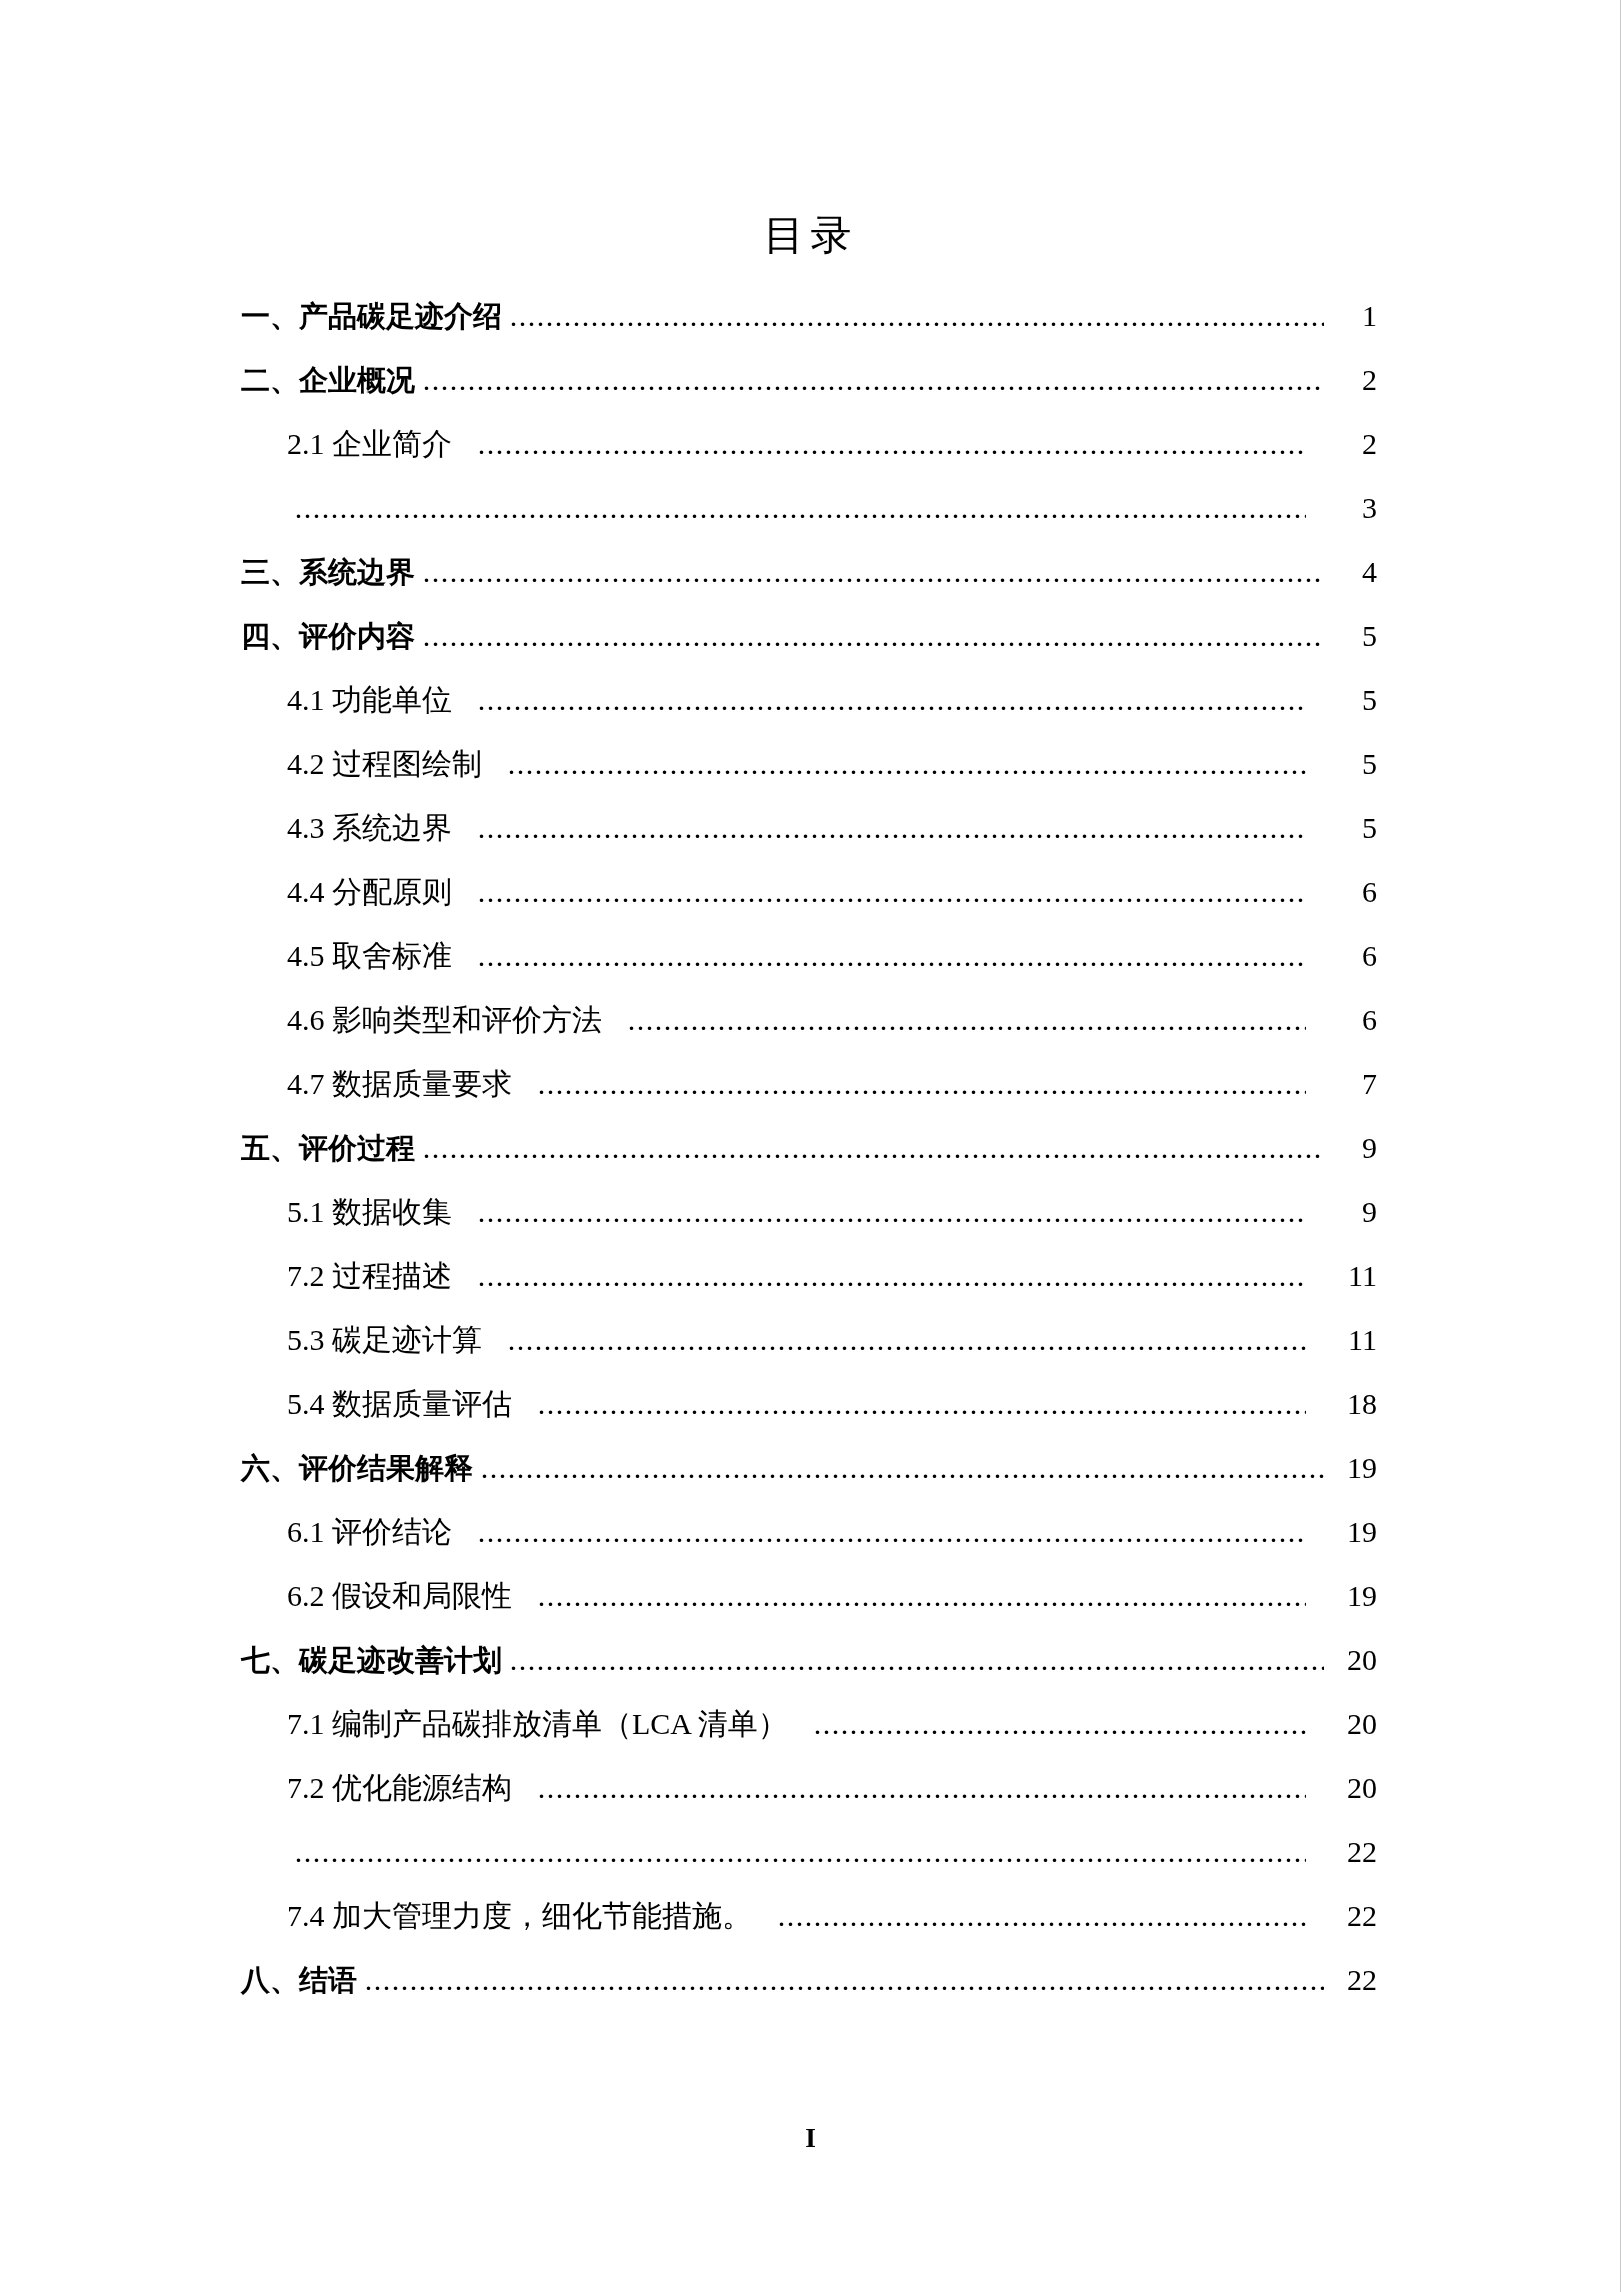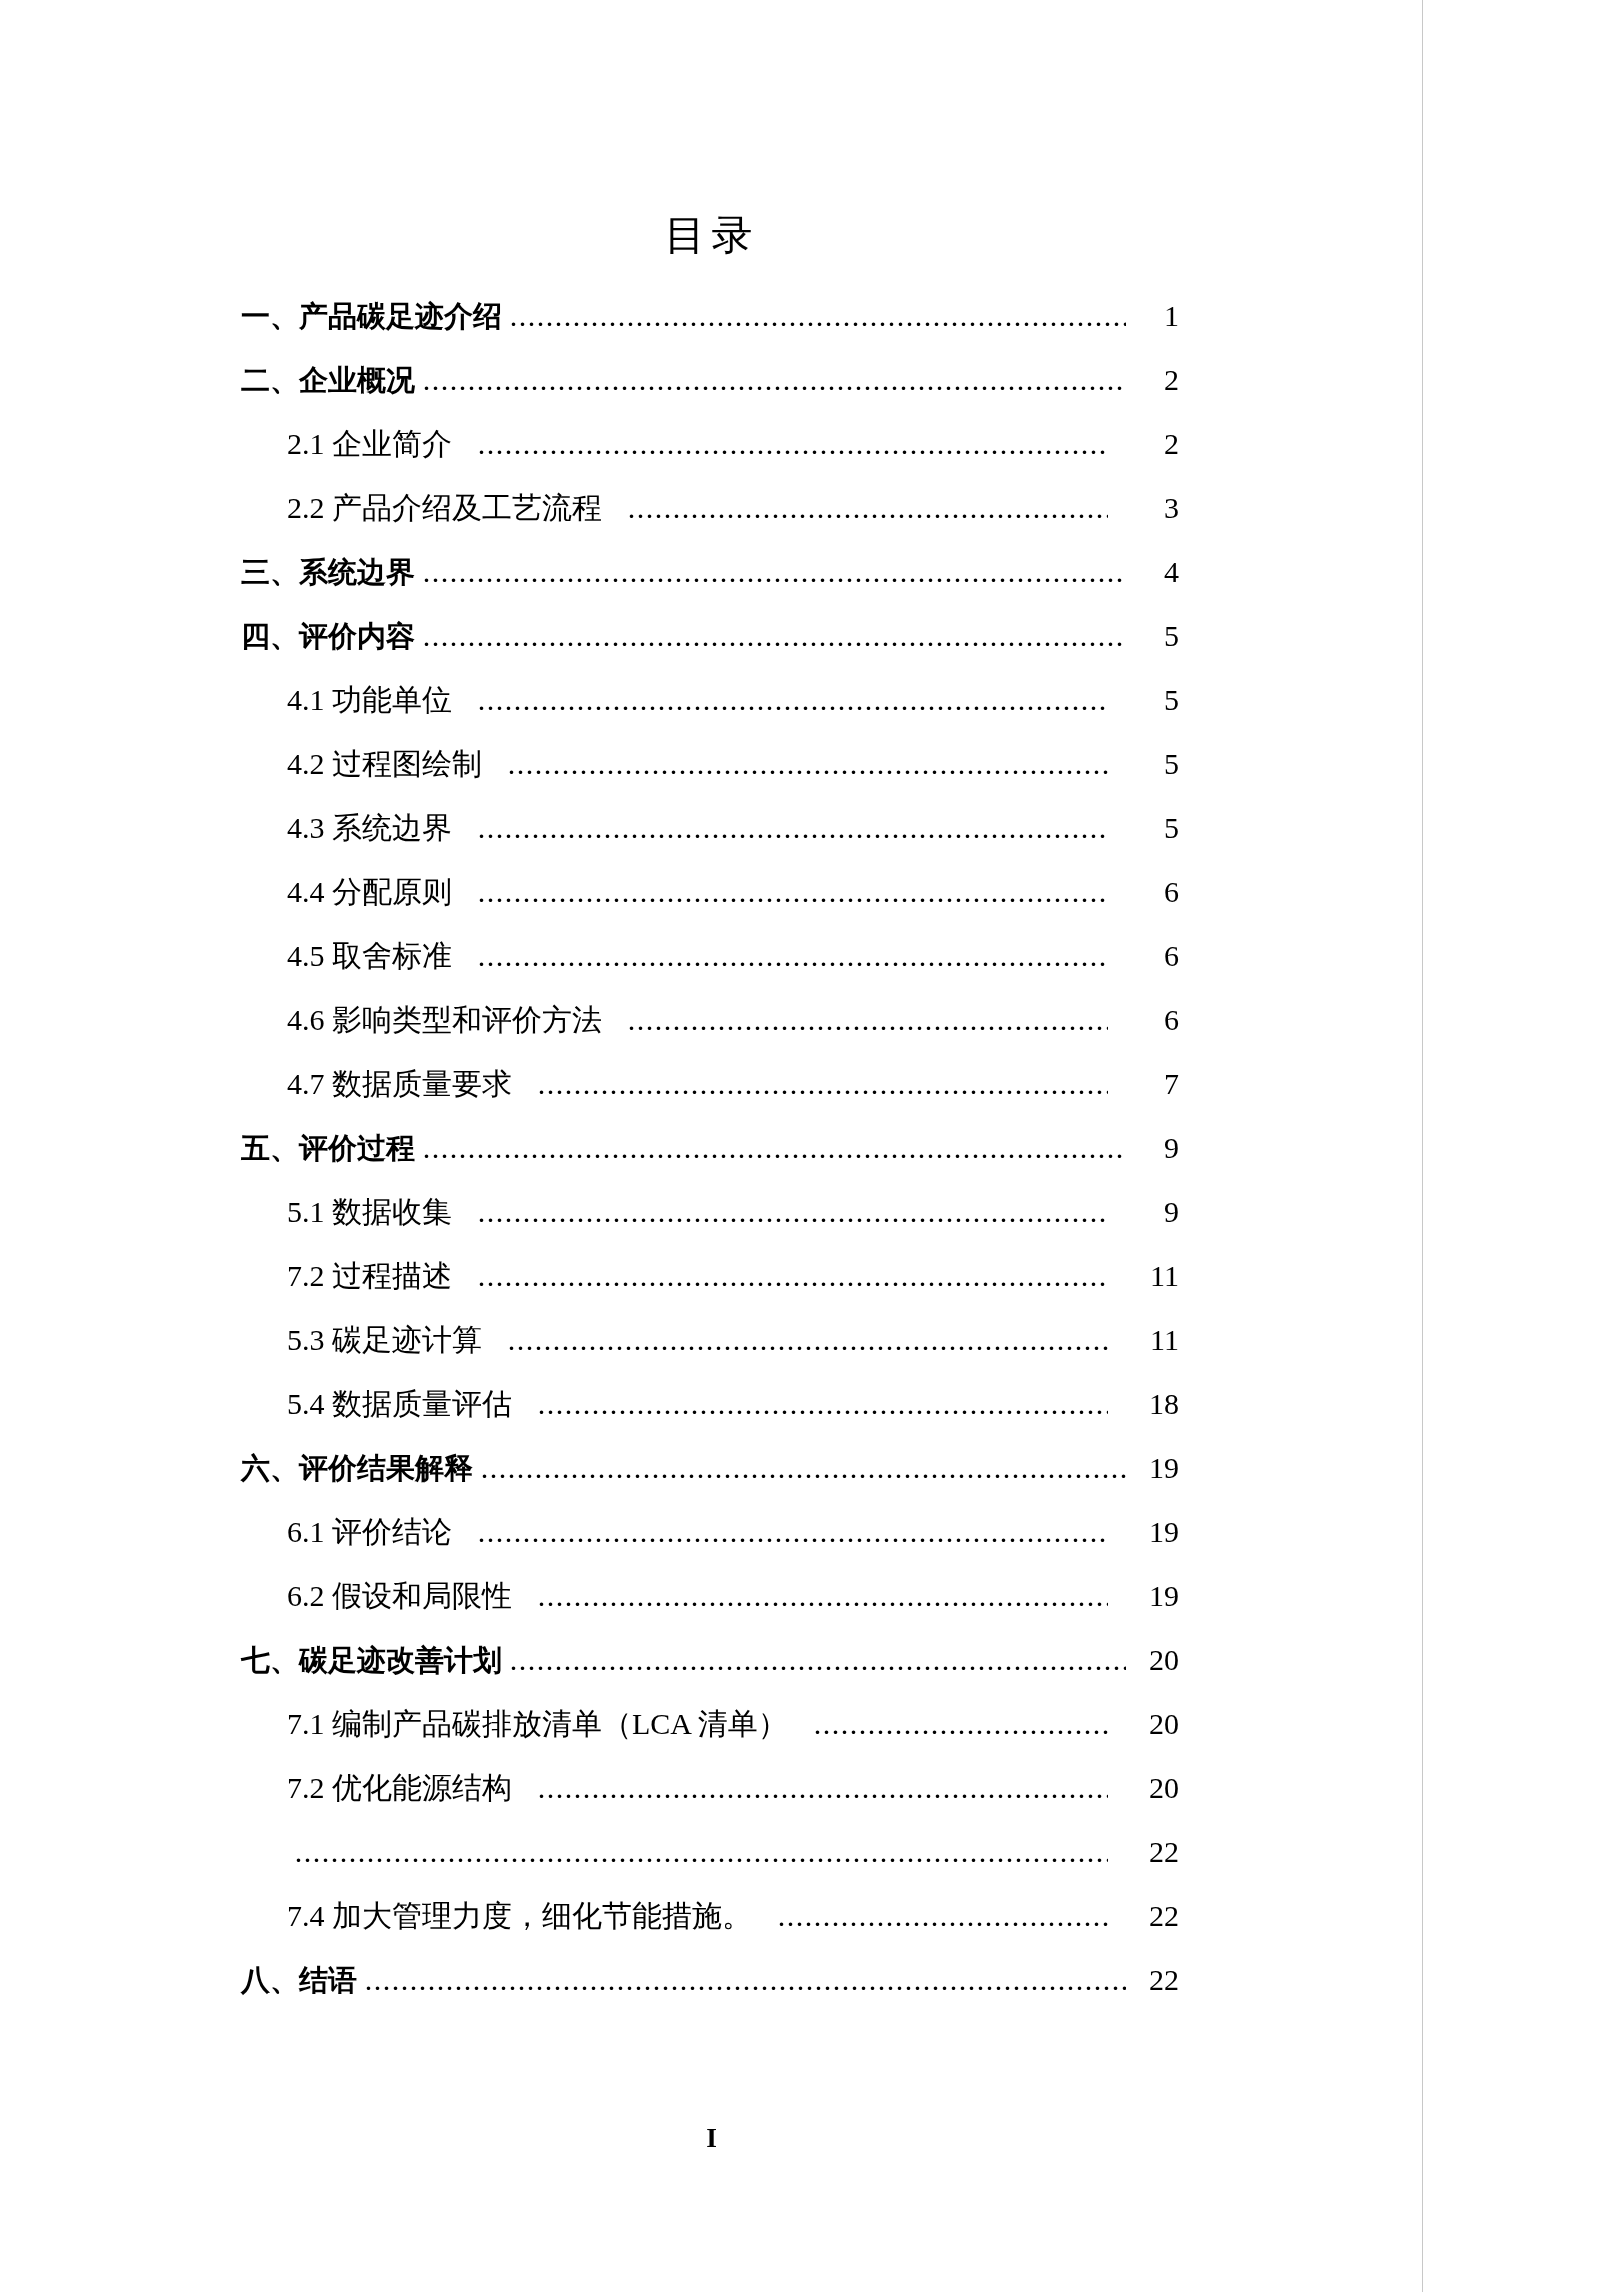--- a/index.html
+++ b/index.html
@@ -2,21 +2,21 @@
 <html><head>
 <meta charset="utf-8">
 <style>
   html, body {
     margin: 0;
     padding: 0;
     background: #ffffff;
   }
   .page {
     position: relative;
-    width: 1423px;
+    width: 1621px;
     height: 2293px;
     background: #ffffff;
     color: #000000;
     font-family: "Liberation Serif", "DejaVu Serif", serif;
     overflow: hidden;
     box-shadow: inset -1px -1px 0 #c8c8c8;
   }
   .doc-title {
     position: absolute;
     top: 212px;
@@ -104,21 +104,20 @@
         <span class="entry-title">二、企业概况</span>
         <span class="leader"></span>
         <span class="page-num">2</span>
       </div>
       <div class="toc-row level-2">
         <span class="entry-title">2.1 企业简介</span>
         <span class="leader"></span>
         <span class="page-num">2</span>
       </div>
       <div class="toc-row level-2">
-        <span class="entry-title">2.2 产品介绍及工艺流程</span>
         <span class="leader"></span>
         <span class="page-num">3</span>
       </div>
       <div class="toc-row level-1">
         <span class="entry-title">三、系统边界</span>
         <span class="leader"></span>
         <span class="page-num">4</span>
       </div>
       <div class="toc-row level-1">
         <span class="entry-title">四、评价内容</span>

